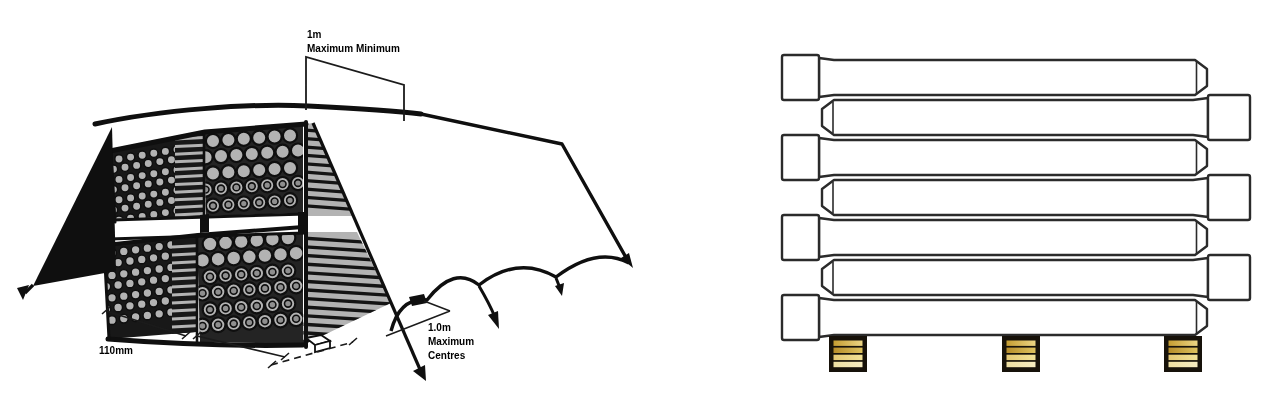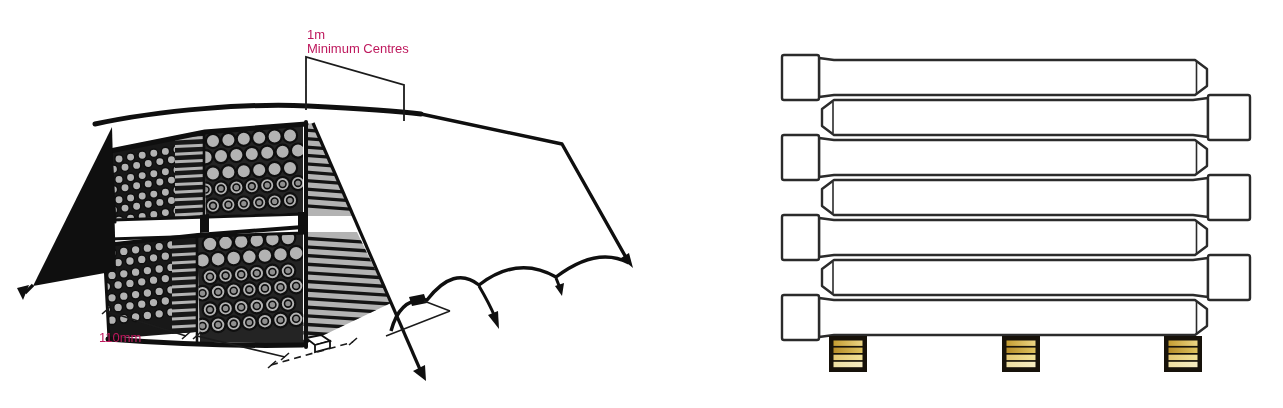--- a/index.html
+++ b/index.html
@@ -1,19 +1,19 @@
 <!DOCTYPE html>
 <html><head>
 <meta charset="utf-8">
 <style>
   html,body{margin:0;padding:0;background:#ffffff;}
   .canvas{position:relative;width:1283px;height:408px;background:#ffffff;overflow:hidden;
           font-family:"Liberation Sans",sans-serif;}
   .fig-svg{position:absolute;}
-  .lbl{position:absolute;font-weight:400;font-size:13px;line-height:14px;color:#be185d;white-space:nowrap;}
+  .lbl{position:absolute;font-weight:700;font-size:10px;line-height:14px;color:#000000;white-space:nowrap;}
 </style>
 </head>
 <body>
 
 <div class="canvas">
 
   <svg class="fig-svg" style="left:0;top:0" width="700" height="408" viewBox="0 0 700 408">
     <defs>
       <clipPath id="cUpSmall">
           <path d="M111,152 L204,133 L204,219 L115,222 Z"></path>
@@ -350,24 +350,29 @@
       <path d="M197,336 L285,357" stroke-width="1.6"></path>
       <path d="M193,339 L201,332 M281,360 L289,353" stroke-width="1.6"></path>
       <path d="M271,365 L353,342" stroke-width="1.6" stroke-dasharray="7 5"></path>
       <path d="M268,368 L276,361 M349,345 L357,338" stroke-width="1.6"></path>
       <path d="M450,311 L424,301 M450,311 L386,336" stroke-width="1.5"></path>
     </g>
   </svg>
 
   <div class="lbl" style="left:307px;top:28px">
     <div>1m</div>
-    <div>Minimum Centres</div>
+    <div>Maximum Minimum</div>
   </div>
-  <div class="lbl" style="left:99px;top:331px">
+  <div class="lbl" style="left:99px;top:344px">
     <div>110mm</div>
+  </div>
+  <div class="lbl" style="left:428px;top:321px">
+    <div>1.0m</div>
+    <div>Maximum</div>
+    <div>Centres</div>
   </div>
 
   <svg id="rightSvg" class="fig-svg" style="left:760px;top:30px" width="520" height="350" viewBox="0 0 520 350">
       <defs>
         <linearGradient id="bg0" x1="0" y1="0" x2="1" y2="0">
           <stop offset="0" stop-color="#c59d32"></stop>
           <stop offset="1" stop-color="#ecd584"></stop>
         </linearGradient>
         <linearGradient id="bg1" x1="0" y1="0" x2="1" y2="0">
           <stop offset="0" stop-color="#b78d2a"></stop>

